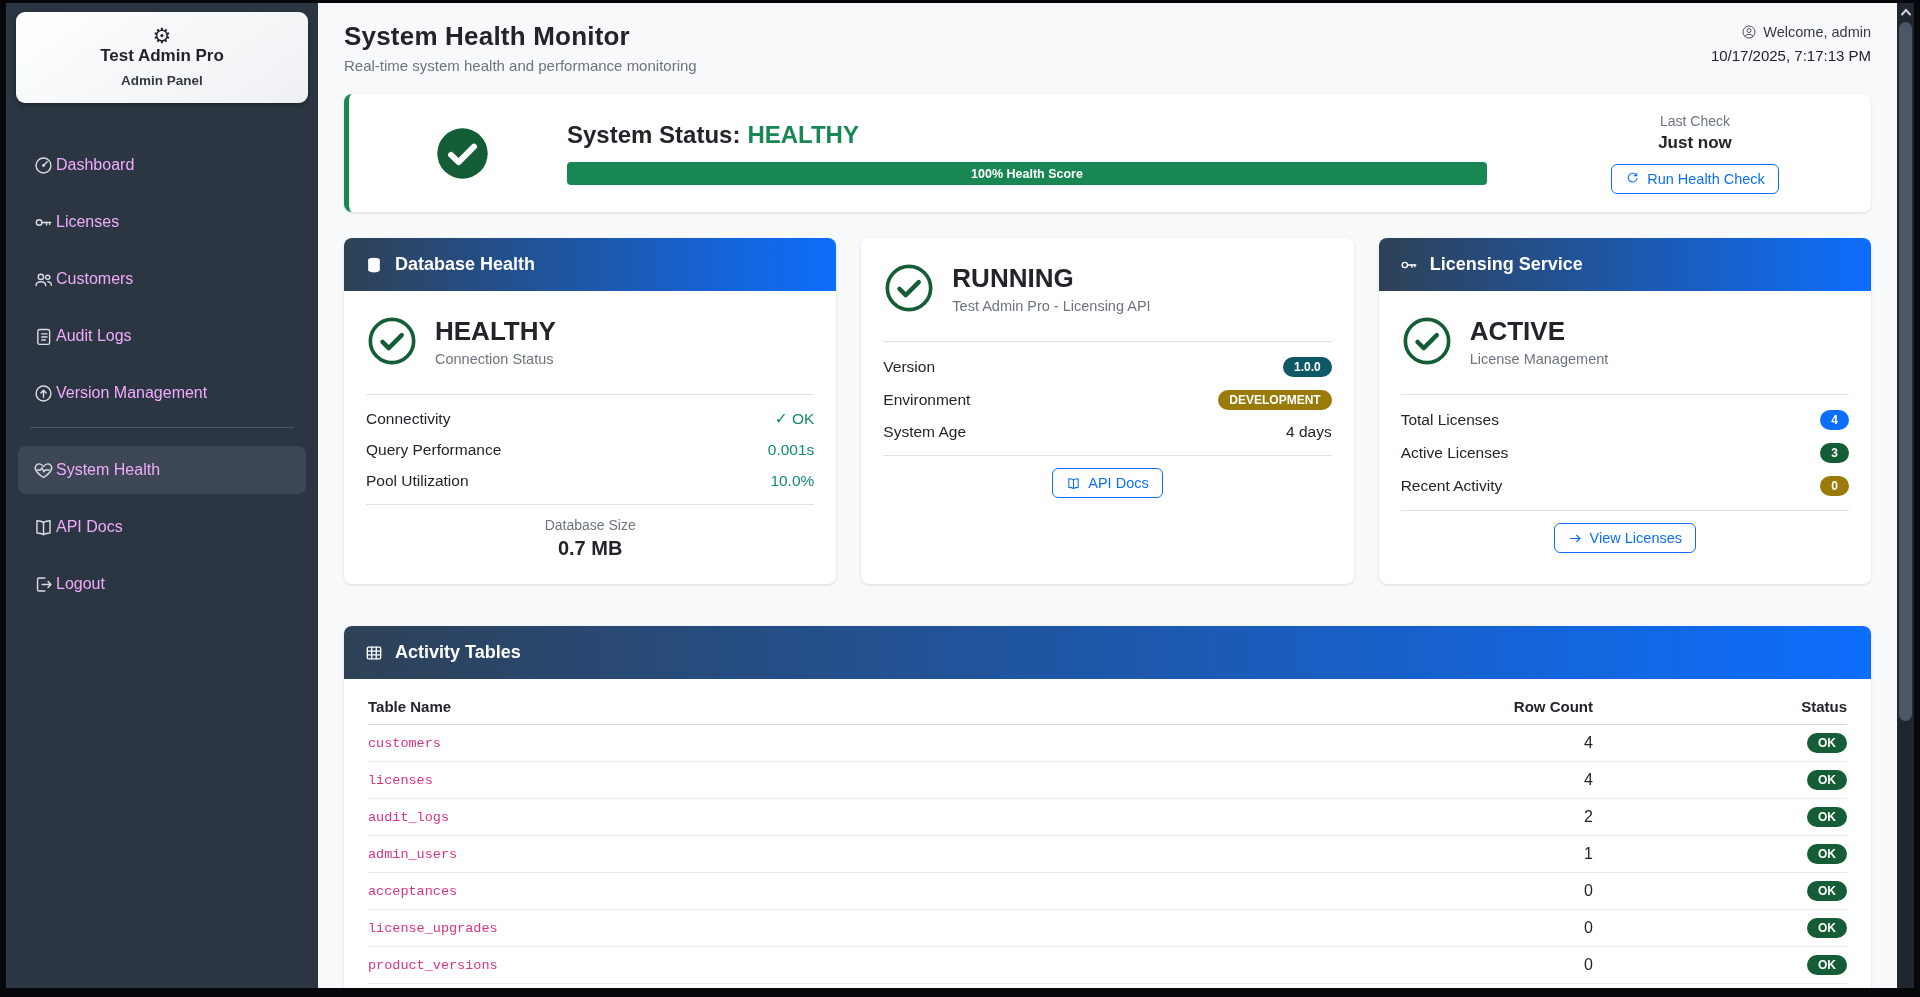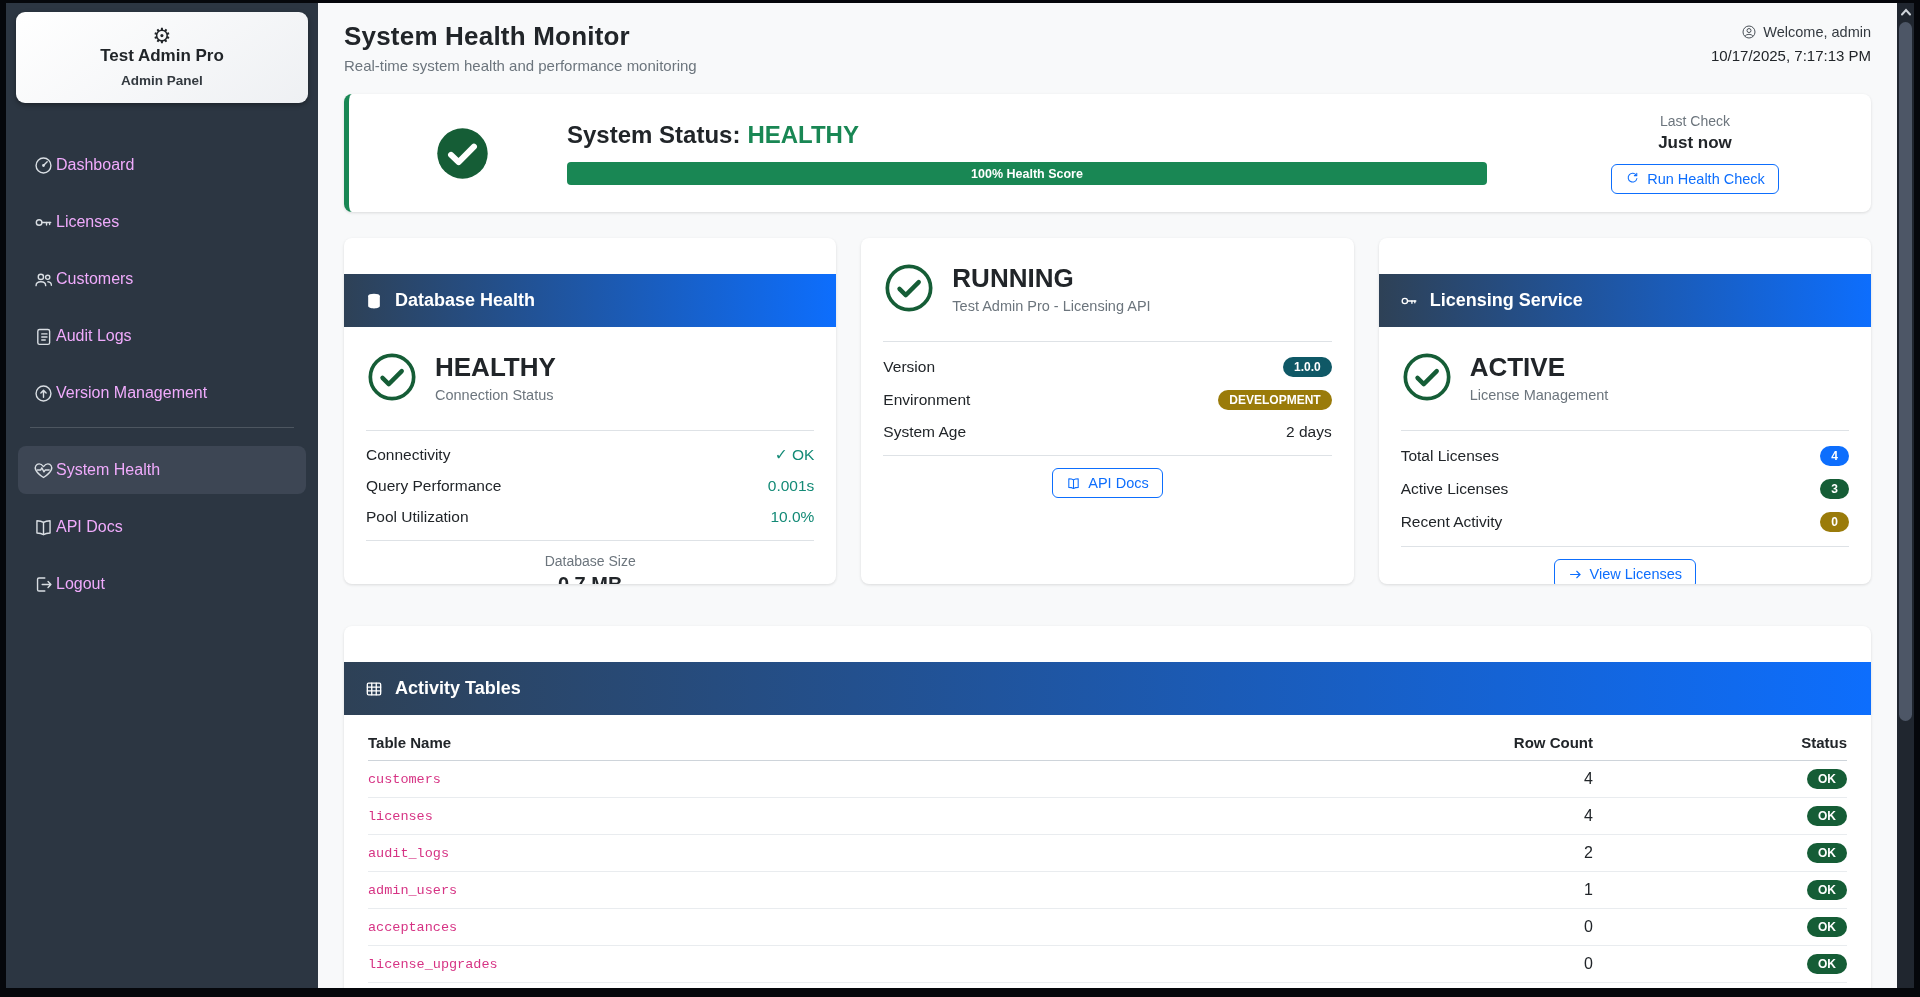--- a/index.html
+++ b/index.html
@@ -64,21 +64,21 @@
     color:var(--primary); background:#fff; border-radius:6px; padding:6px 13px; font-size:14.5px;
     cursor:pointer; font-family:inherit;}
   .btn svg{width:15px; height:15px; stroke:var(--primary); stroke-width:1.7; fill:none;
     stroke-linecap:round; stroke-linejoin:round;}
   .banner-right .btn{margin-top:11px;}
 
   
   .cards-row{display:grid; grid-template-columns:1fr 1fr 1fr; gap:25px; margin-top:26px;}
   .card{background:#fff; border-radius:8px; box-shadow:0 1px 3px rgba(0,0,0,.12); overflow:hidden; height:346px;}
   .card-header{height:53px; background:linear-gradient(90deg,var(--grad-start) 0%,var(--grad-end) 100%);
-    display:flex; align-items:center; gap:11px; padding:18px 20px; color:#fff; font-size:18px; font-weight:bold;margin-top:36px;}
+    display:flex; align-items:center; gap:11px; padding:18px 20px; color:#fff; font-size:18px; font-weight:bold;}
   .card-header svg{width:20px; height:20px; stroke:#fff; stroke-width:1.6; fill:none;
     stroke-linecap:round; stroke-linejoin:round; flex-shrink:0;}
   .card-body{padding:16px 22px 0 22px;}
   .status-row{display:flex; align-items:center; gap:17px; margin-top:8px;}
   .check-circle{width:52px; height:52px; flex-shrink:0;}
   .status-word{font-size:26px; font-weight:bold; color:#212529;}
   .status-caption{font-size:14.5px; color:#6c757d; margin-top:4px;}
   .card hr{border:none; border-top:1px solid #dee2e6;}
   .hr1{margin:27px 0 8px 0;}
   .hr2{margin:8px 0 12px 0;}
@@ -307,21 +307,21 @@
             <div class="metric">
               <span>Version</span>
               <span class="pill pill-teal">1.0.0</span>
             </div>
             <div class="metric">
               <span>Environment</span>
               <span class="pill pill-gold">DEVELOPMENT</span>
             </div>
             <div class="metric">
               <span>System Age</span>
-              <span class="val-plain">2 days</span>
+              <span class="val-plain">4 days</span>
             </div>
             <hr class="hr2">
             <div class="card-footer-center">
               <button class="btn">
                 <svg viewBox="0 0 24 24">
                     <path d="M12 6.2C10 4.8 7.6 4.3 4.5 4.3v13.9c3.1 0 5.5.5 7.5 1.9 2-1.4 4.4-1.9 7.5-1.9V4.3c-3.1 0-5.5.5-7.5 1.9z"></path>
                     <path d="M12 6.2v13.9"></path>
                   </svg>
                 <span>API Docs</span>
               </button>

